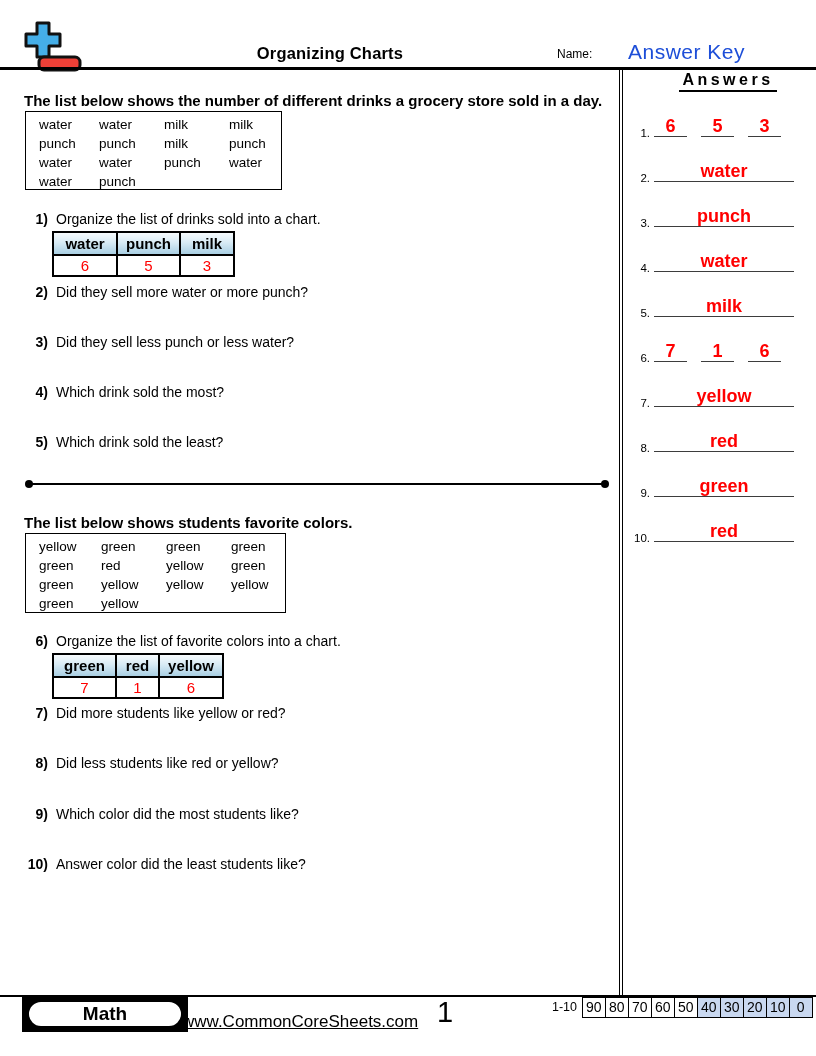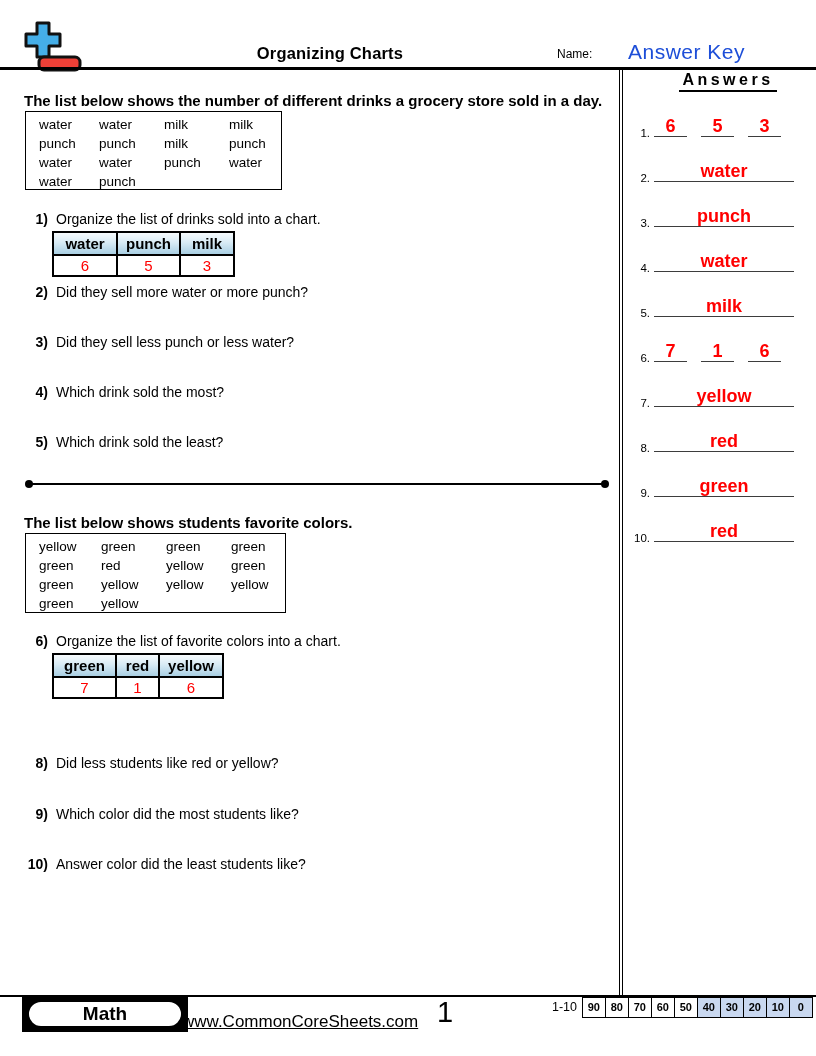--- a/index.html
+++ b/index.html
@@ -57,21 +57,21 @@
   .footer-rule { position:absolute; left:0; top:995px; width:816px; height:2px; background:#000; }
   .subject-block { position:absolute; left:22px; top:997px; width:166px; height:35px; background:#000; }
   .subject-pill { position:absolute; left:5px; top:3px; right:5px; bottom:4px; background:#fff;
                   border:2.5px solid #000; border-radius:14px; text-align:center;
                   font-size:19px; font-weight:bold; line-height:23px; }
   .site-text { position:absolute; left:182px; top:1012px; font-size:17px;text-decoration:underline; }
   .page-number { position:absolute; left:420px; top:996px; width:50px; text-align:center; font-size:29px; }
   .grade-scale { position:absolute; right:3px; top:997px; display:flex; align-items:flex-start; }
   .score-label { font-size:12.5px; margin-right:6px; line-height:21px; }
   .gc { display:inline-block; width:24.5px; height:21px; border:1.5px solid #000; margin-left:-1.5px;
-        text-align:center; font-size:11px; line-height:18px; background:#fff;font-weight:bold; }
+        text-align:center; font-size:14px; line-height:18px; background:#fff; }
   .gc.hl { background:#c9d8f0; }
 </style>
 </head>
 <body>
 
 <div class="page">
 
   <div class="logo">
     <svg width="70" height="54" viewBox="0 0 70 54">
       <path d="M23 3 h12 v11 h11 v12 h-11 v11 h-12 v-11 h-11 v-12 h11 z" fill="#45aee8" stroke="#111" stroke-width="3" stroke-linejoin="round"></path>
@@ -177,20 +177,23 @@
       <th style="width:64px">yellow</th>
     </tr>
     <tr>
       <td>7</td>
       <td>1</td>
       <td>6</td>
     </tr>
   </tbody>
     </table>
 
+  <div class="q" style="top:705px">
+    <span class="q-num">7)</span><span>Did more students like yellow or red?</span>
+  </div>
   <div class="q" style="top:755px">
     <span class="q-num">8)</span><span>Did less students like red or yellow?</span>
   </div>
   <div class="q" style="top:806px">
     <span class="q-num">9)</span><span>Which color did the most students like?</span>
   </div>
   <div class="q" style="top:856px">
     <span class="q-num">10)</span><span>Answer color did the least students like?</span>
   </div>
 

